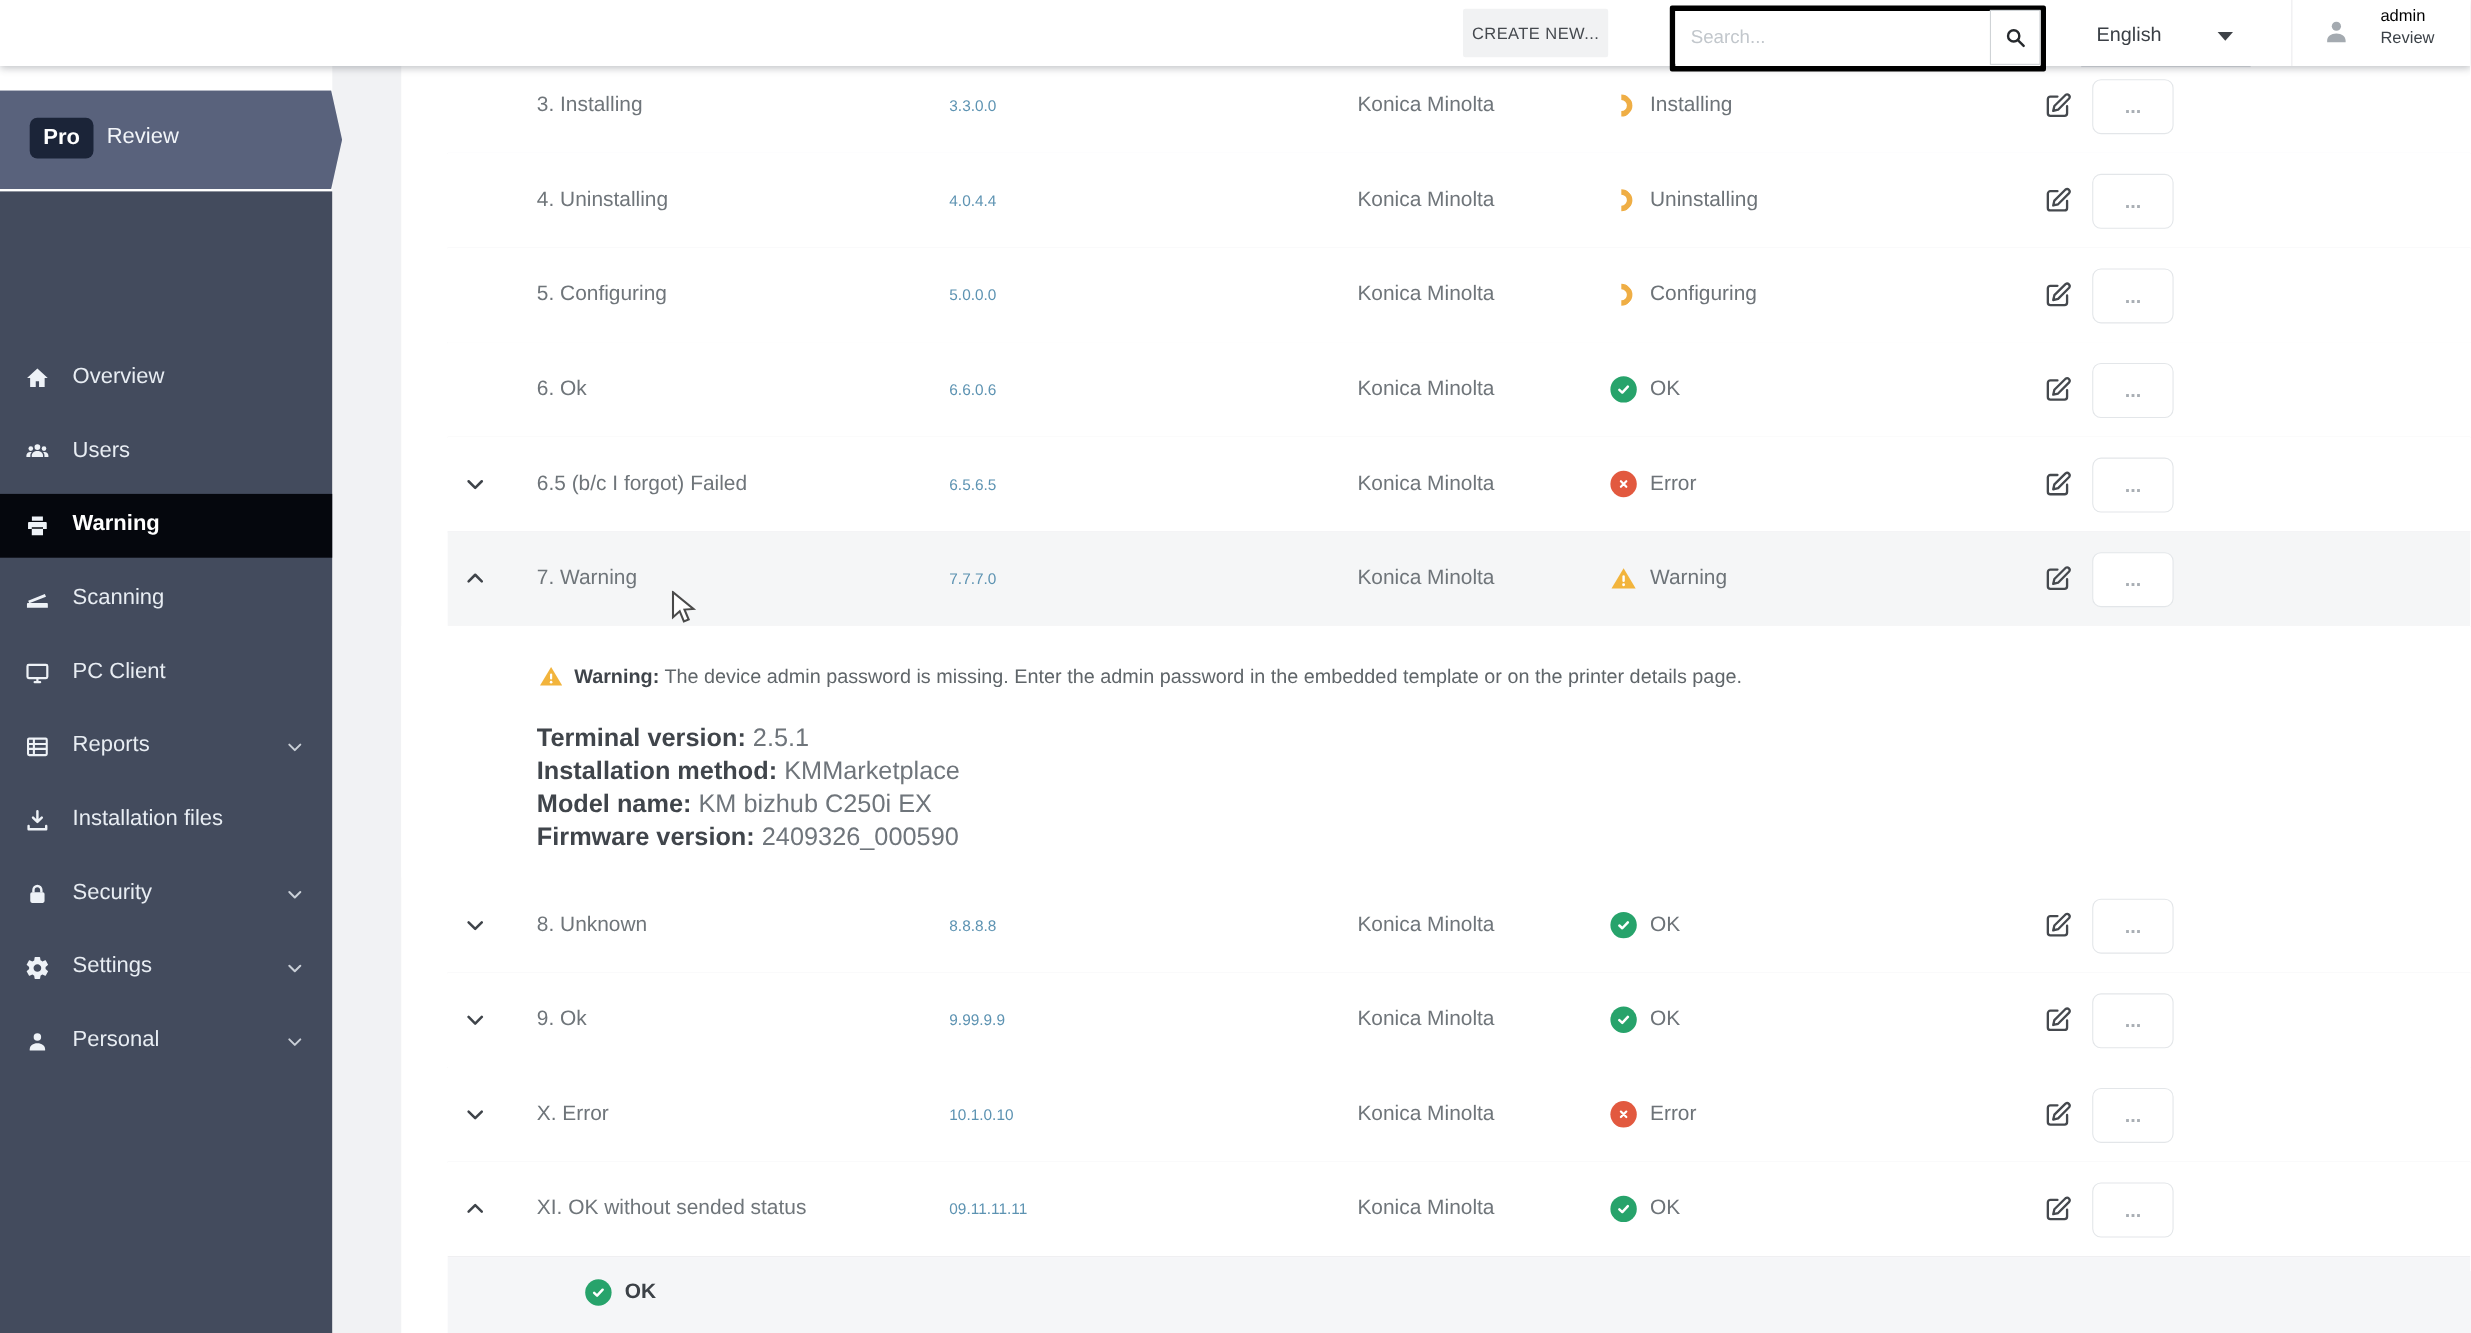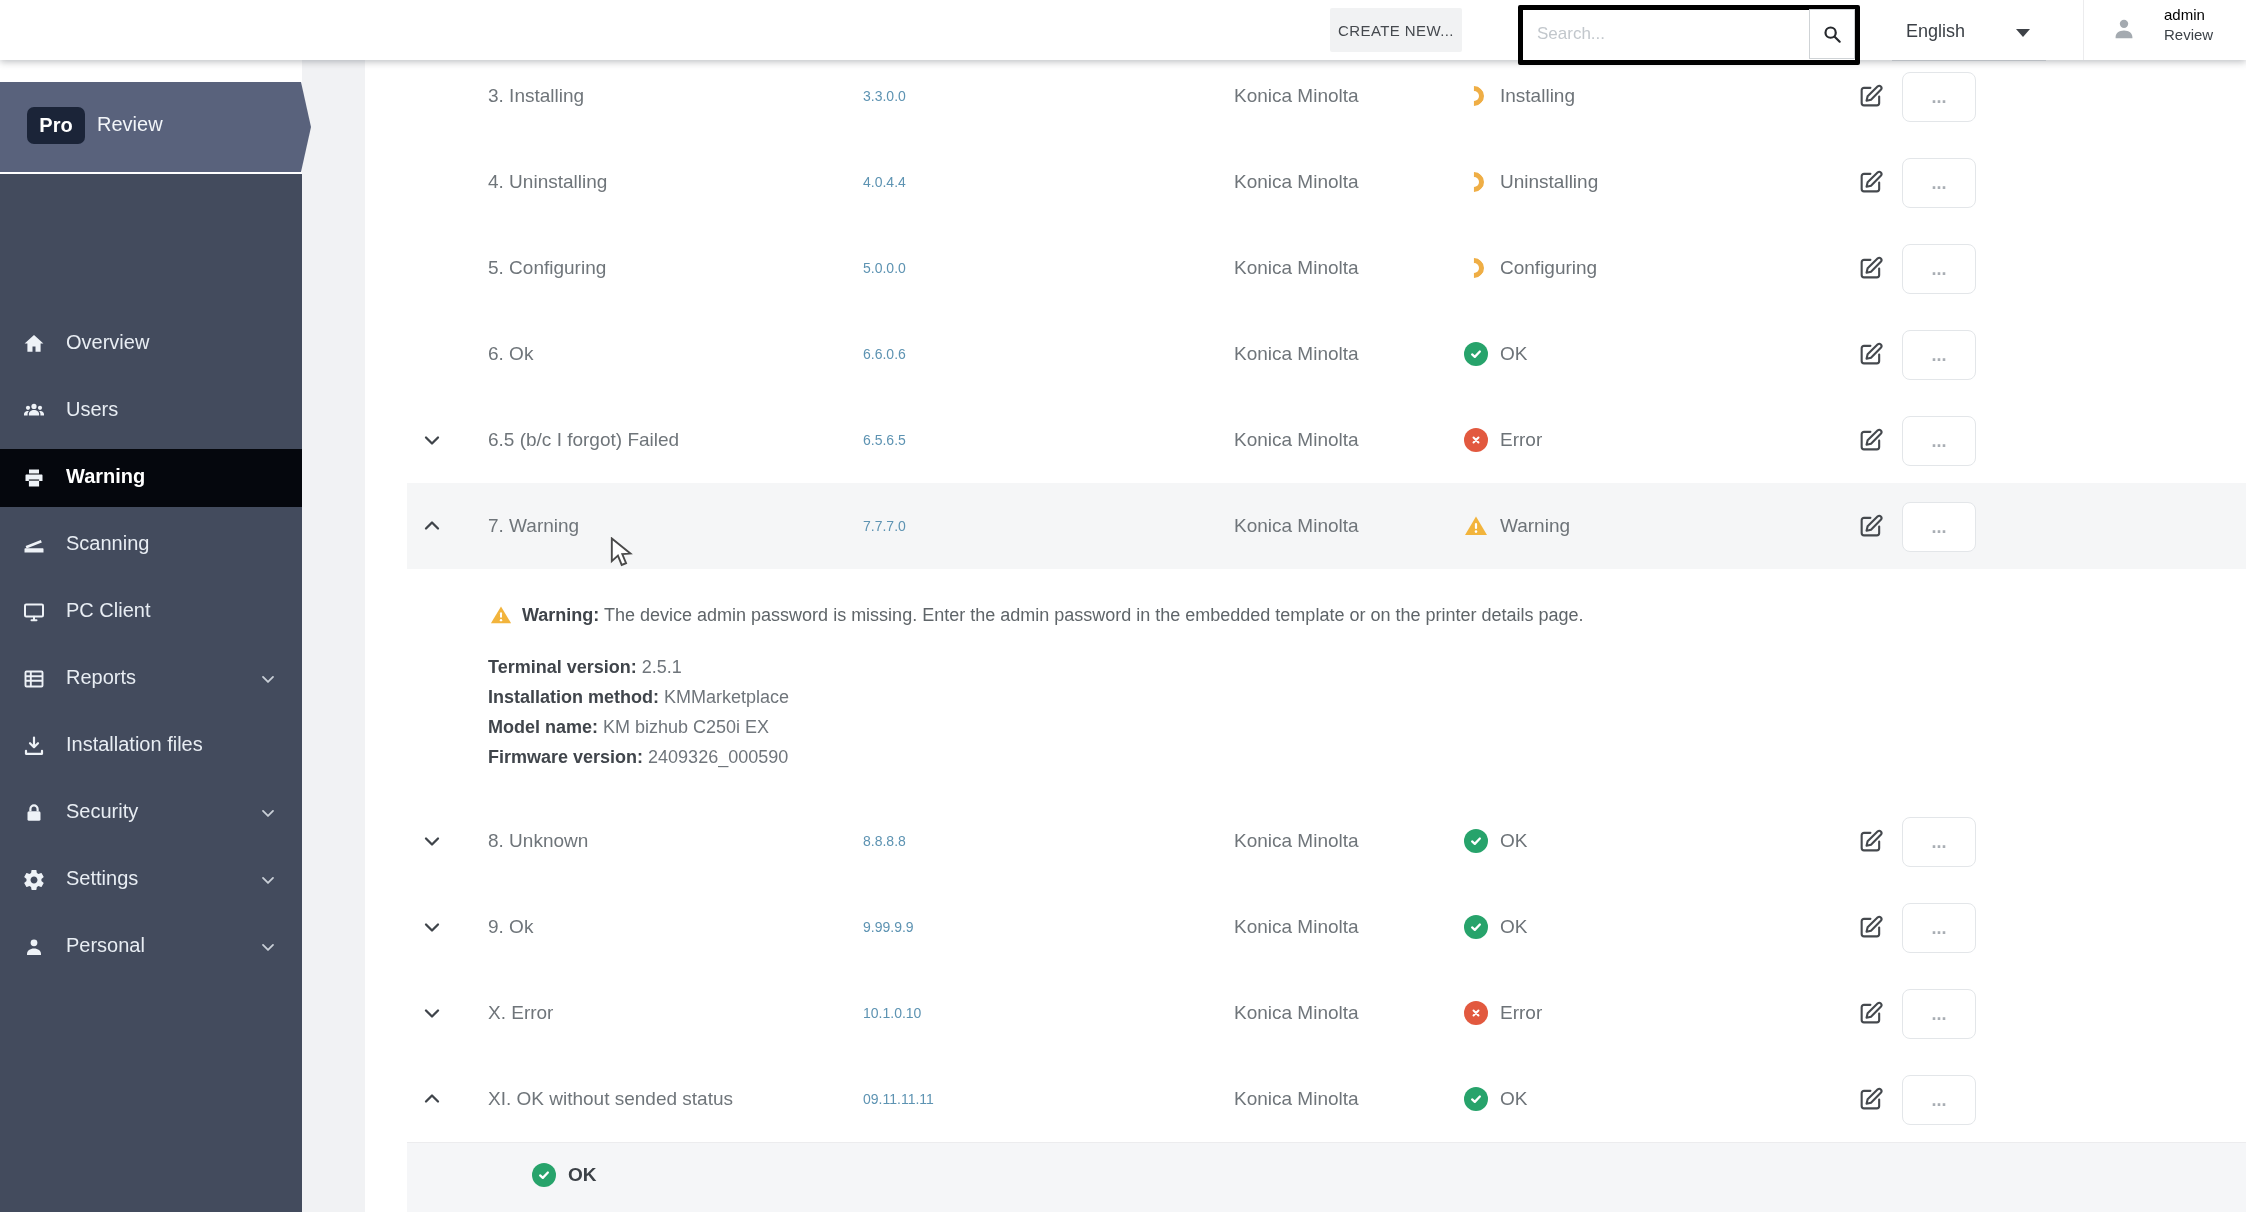--- a/index.html
+++ b/index.html
@@ -69,21 +69,21 @@
   .okc,.errc{width:24px;height:24px;border-radius:50%;display:flex;align-items:center;justify-content:center;}
   .okc{background:var(--ok);}
   .errc{background:var(--error);}
   .okc svg,.errc svg{width:16px;height:16px;}
   .warntri{width:24px;height:24px;}
   
   .exp-warning{position:absolute;left:365px;top:569px;width:1881px;height:229px;background:#fff;}
   .warnline{position:absolute;left:125px;top:35px;font-size:18px;color:#5f6569;display:flex;align-items:center;gap:10px;}
   .warnline .warntri{width:22px;height:22px;}
   .warnline b{color:#3f444a;}
-  .detail{position:absolute;left:123px;font-size:18px;color:#6f757b;}
+  .detail{position:absolute;left:123px;font-size:23px;color:#6f757b;}
   .detail b{color:#40454b;}
   
   .exp-ok{position:absolute;left:772px;top:1143px;width:1474px;height:69px;background:#f5f6f8;}
   .exp-ok-inner{position:absolute;left:125px;top:20px;display:flex;align-items:center;gap:12px;
           font-size:19px;font-weight:bold;color:#3c4147;}
   
   .cursor{position:absolute;left:609px;top:537px;z-index:50;pointer-events:none;}
 </style>
 </head>
 <body>

